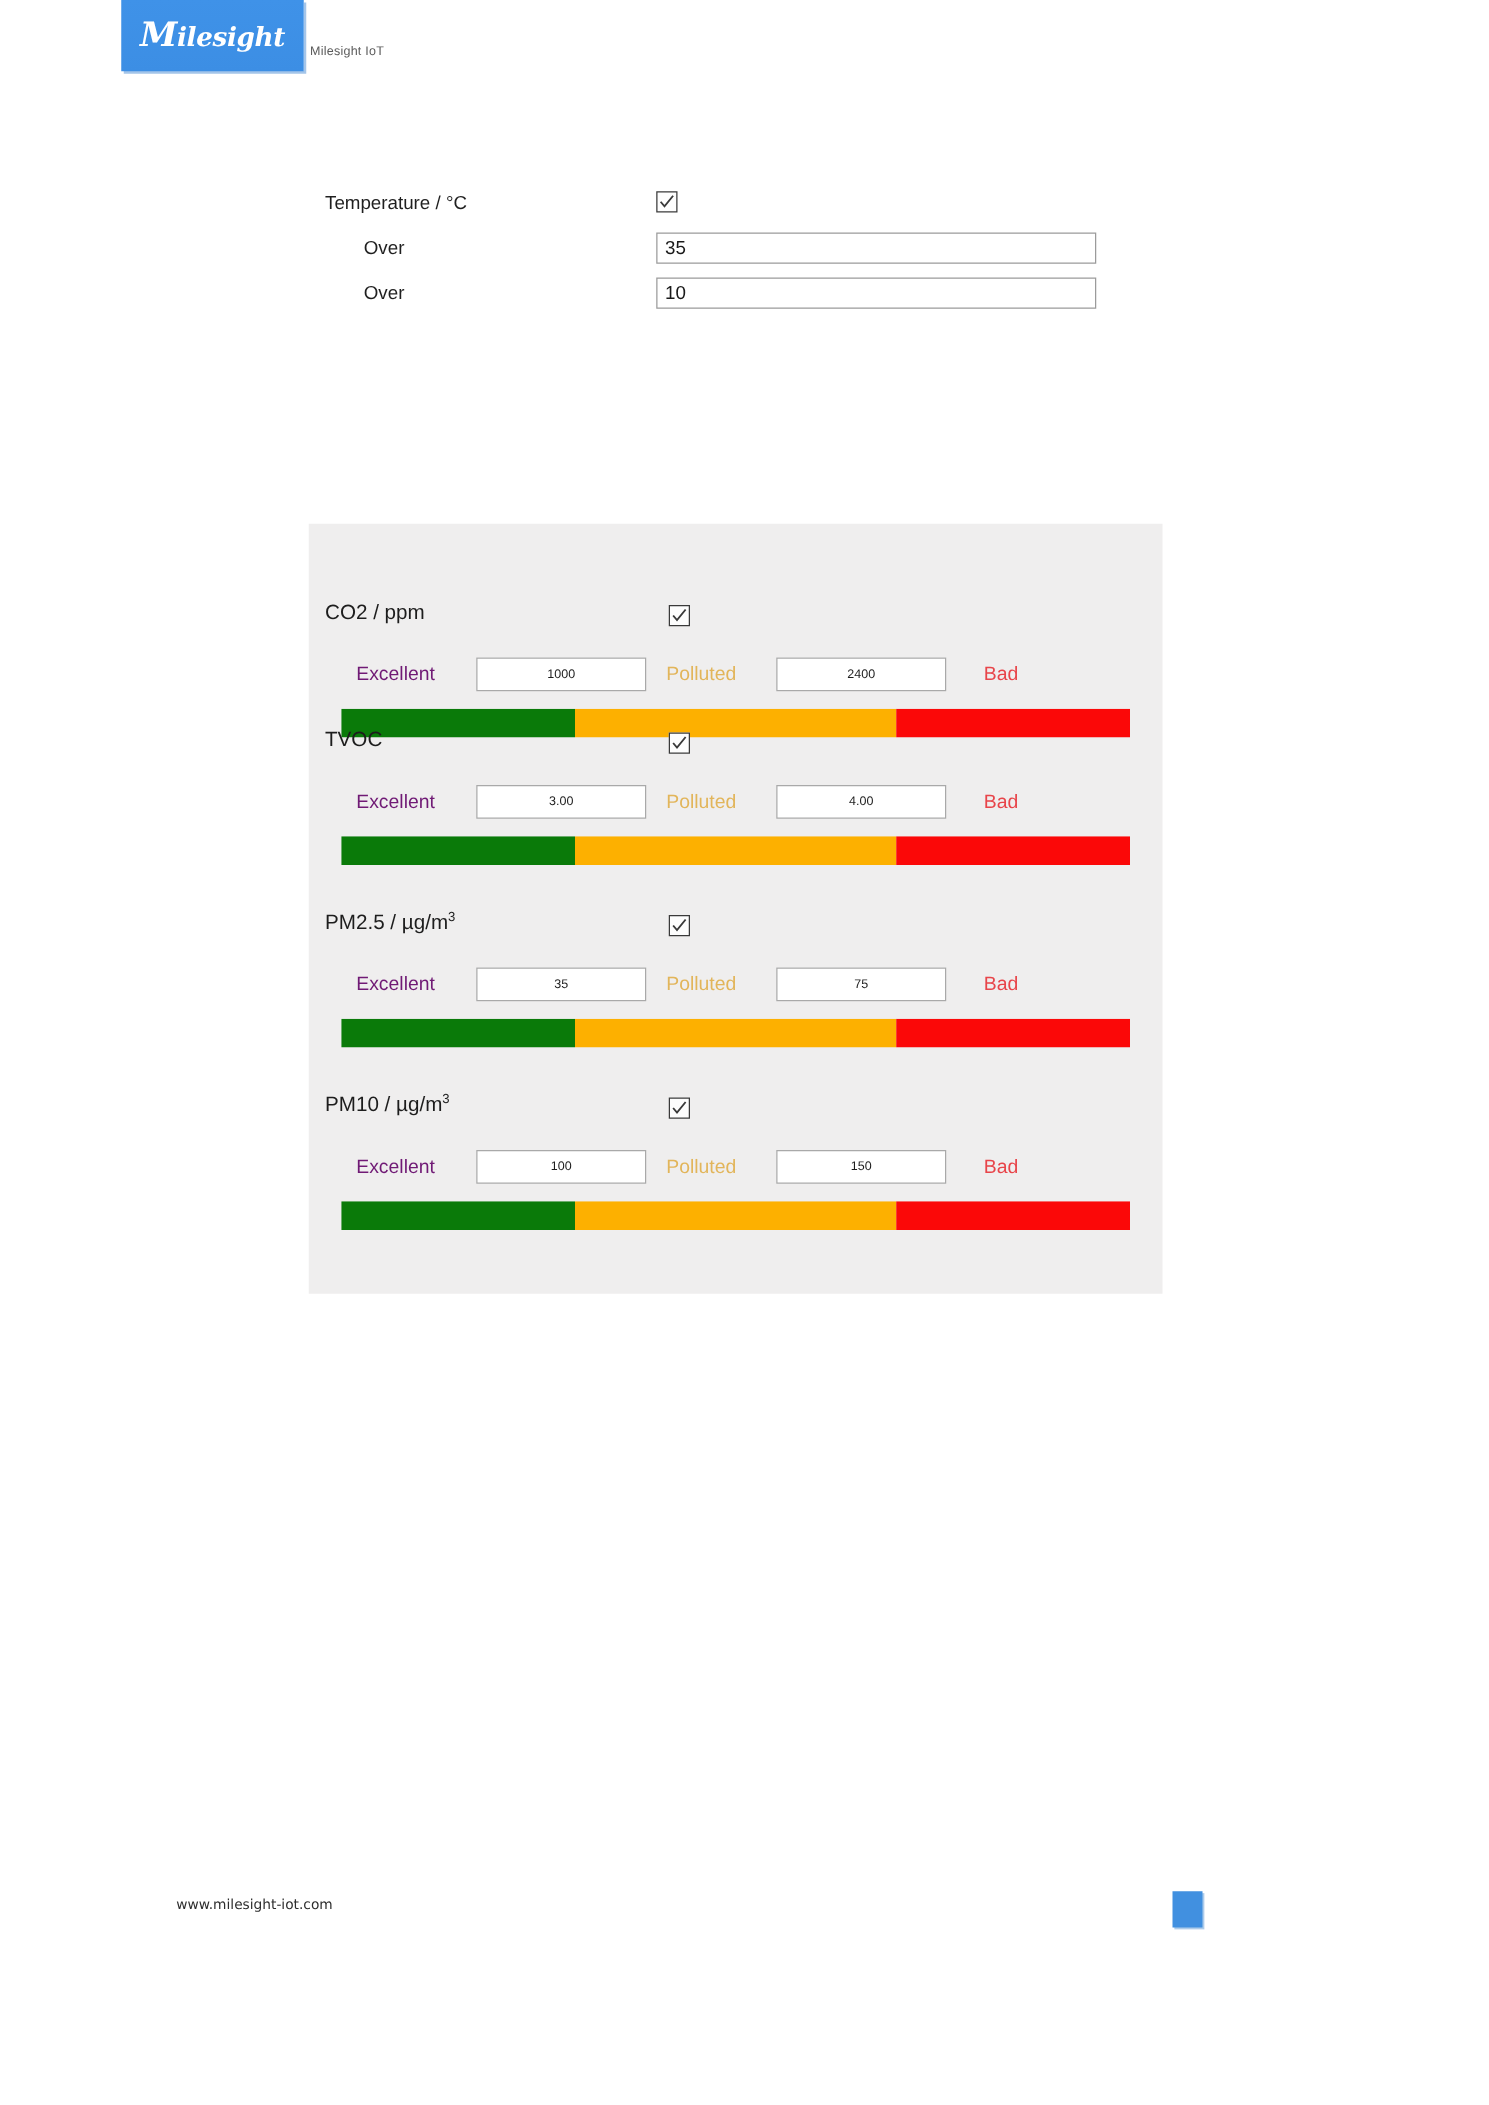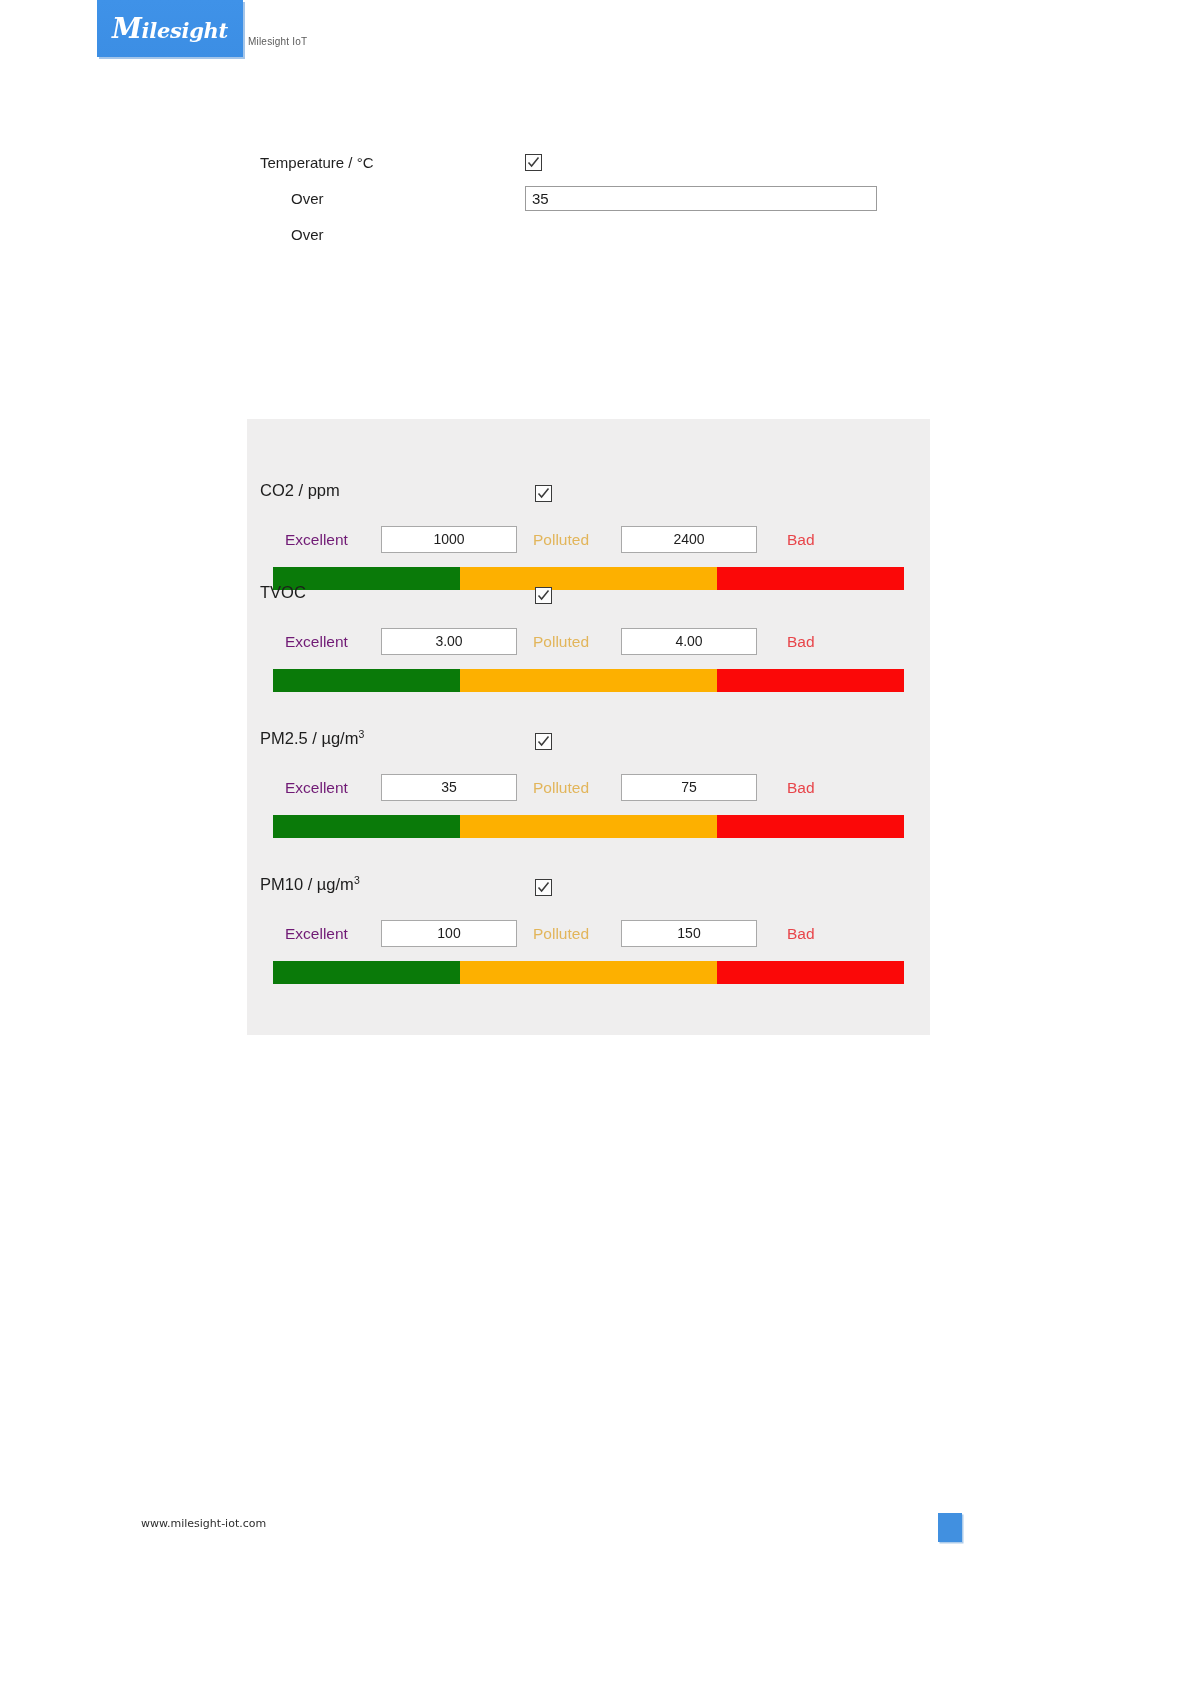--- a/index.html
+++ b/index.html
@@ -181,21 +181,21 @@
     color: #e8454a;
   }
   .val-input {
     position: absolute;
     top: 0;
     width: 136px;
     height: 27px;
     background: #ffffff;
     border: 1px solid #a9a9a9;
     box-sizing: border-box;
-    font-size: 14px;
+    font-size: 10px;
     font-family: "Liberation Sans", "DejaVu Sans", sans-serif;
     color: #1d1d1d;
     text-align: center;
     line-height: 25px;
   }
   .val-1 { left: 134px; }
   .val-2 { left: 374px; }
 
   .bar {
     position: absolute;
@@ -252,20 +252,21 @@
     </div>
   </div>
 
   <div class="temp-row">
     <div class="temp-label indent">Over</div>
     <div class="temp-input">35</div>
   </div>
 
   <div class="temp-row">
     <div class="temp-label indent">Over</div>
+    <div class="temp-input">10</div>
   </div>
 
 </div>
 
 <div class="panel">
 
   <div class="aqi-section" style="top:0px;margin-top:44px;">
     <div class="aqi-title"><span>CO2 / ppm</span><sup></sup></div>
     <div class="aqi-check">
       <span class="cbox">

